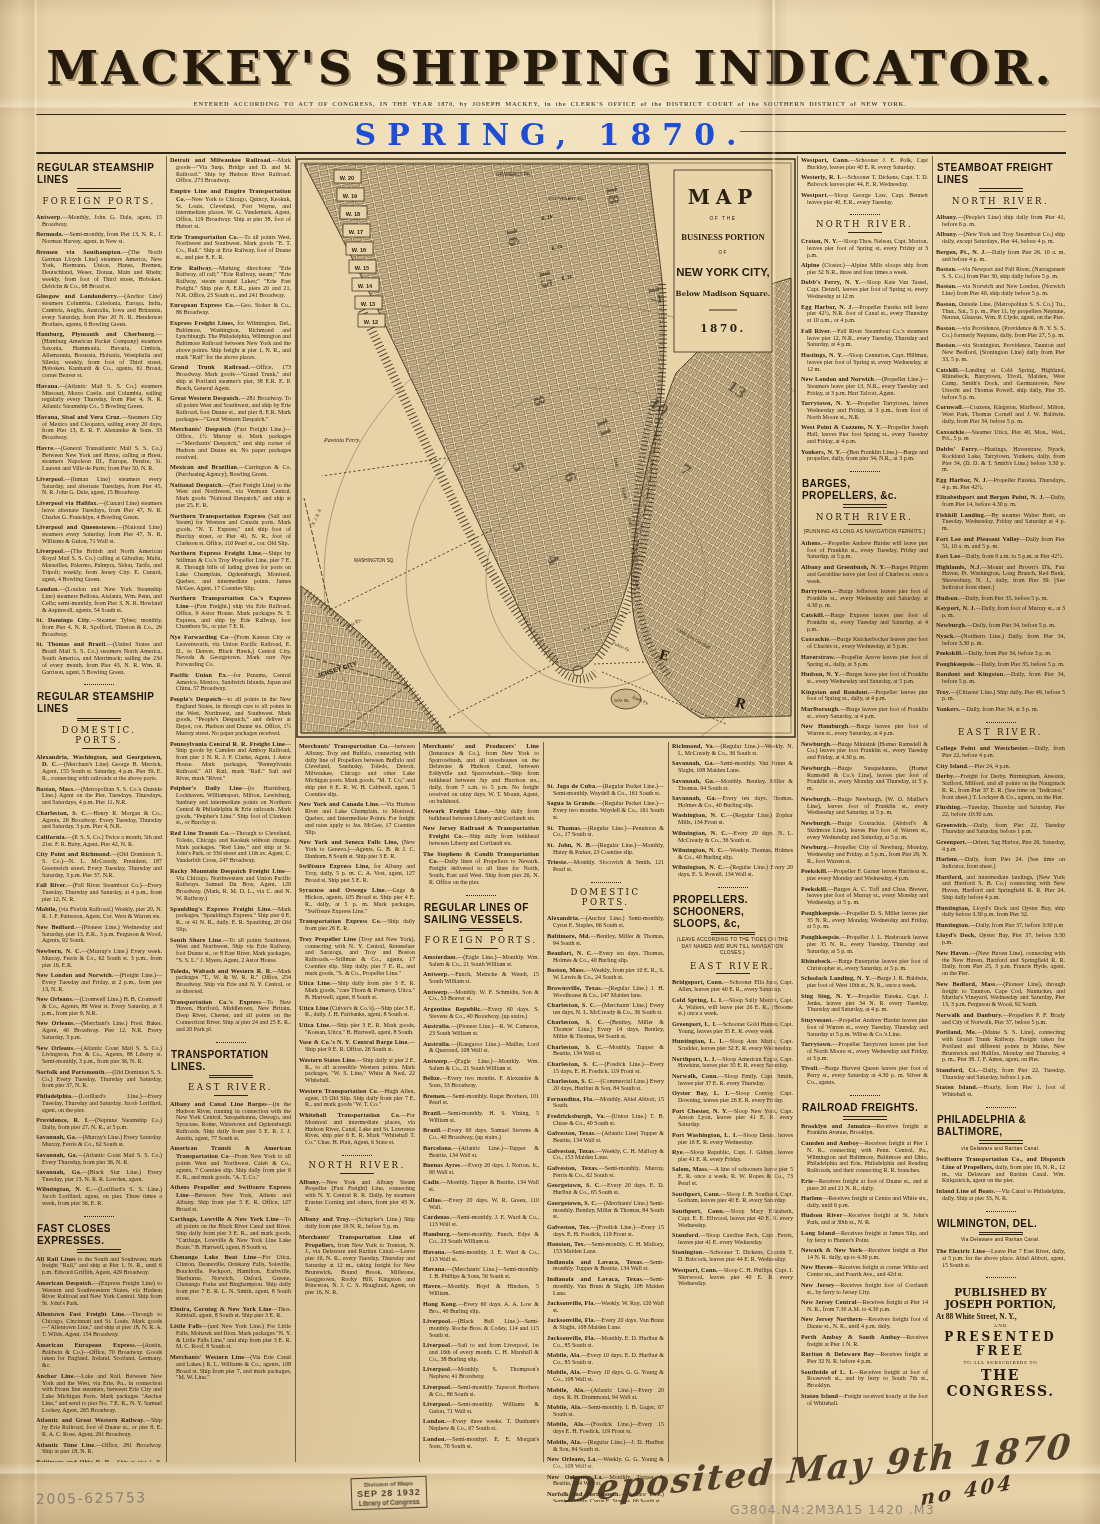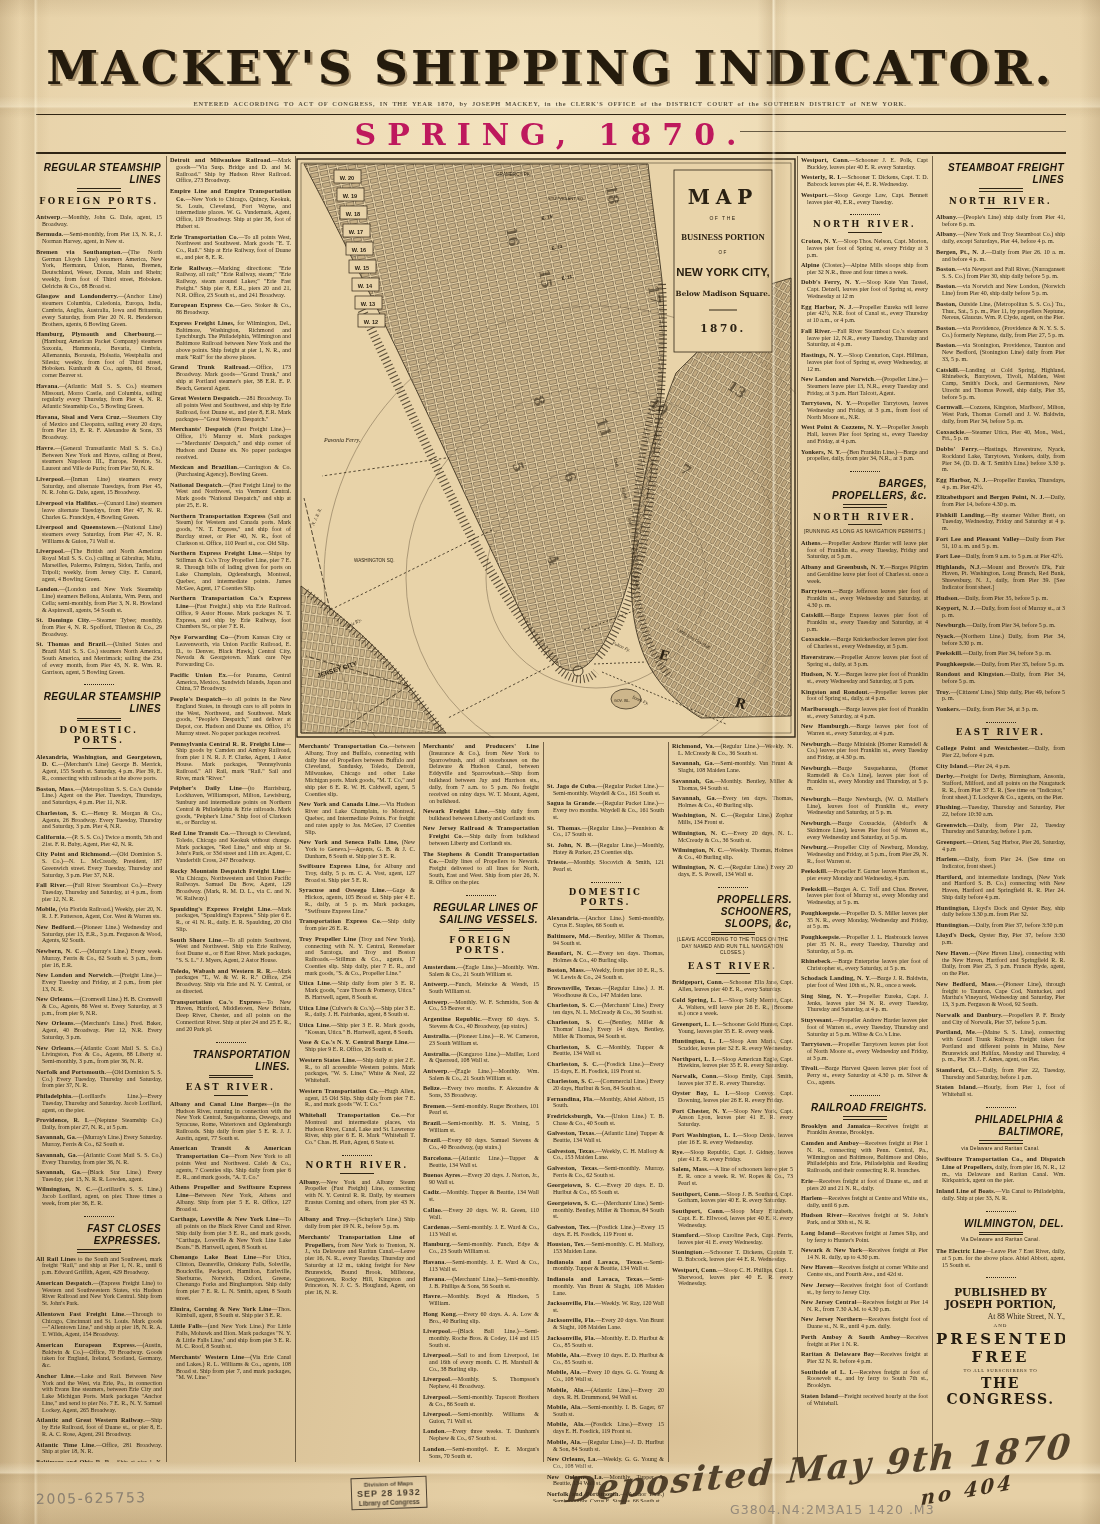--- a/index.html
+++ b/index.html
@@ -24,39 +24,39 @@
     background:linear-gradient(180deg, rgba(255,248,225,0), rgba(255,250,230,.5) 48%, rgba(120,88,45,.12) 58%, rgba(255,248,225,0));}
   .hline{position:absolute;height:0;border-top:1.4px solid #2e2414;}
   .vl{position:absolute;width:0;border-left:1px solid #4a3b24;opacity:.75;}
 
   .title{position:absolute;left:0;top:40px;width:1100px;text-align:center;
     font-family:"DejaVu Serif",serif;font-weight:900;font-size:47px;letter-spacing:3px;
     color:#241b0d;text-shadow:2.2px 2.4px 0 rgba(100,72,36,.5);}
   .copyright{position:absolute;left:0;top:100px;width:1100px;text-align:center;
     font-family:"Liberation Serif",serif;font-weight:700;font-size:6.4px;letter-spacing:.7px;word-spacing:2px;color:#2a2010;}
   .season{position:absolute;left:36px;top:117px;width:1030px;text-align:center;
-    font-family:"DejaVu Serif",serif;font-weight:900;font-size:30px;letter-spacing:11px;color:#be185d;}
+    font-family:"DejaVu Serif",serif;font-weight:900;font-size:30px;letter-spacing:11px;color:#1d4ed8;}
 
   .col{position:absolute;overflow:hidden;}
   .b-h2,.b-h1{font-family:"Liberation Sans",sans-serif;font-weight:700;font-size:10px;line-height:1.18;
-    letter-spacing:.4px;text-align:right;margin:6px 1px 2px;color:#1e160a;font-style:italic;}
+    letter-spacing:.4px;text-align:left;margin:6px 1px 2px;color:#1e160a;}
   .b-h2::after,.b-h1::after{content:"";display:block;width:44px;margin:2.5px auto 0;border-top:1px solid #2e2414;border-bottom:1px solid #2e2414;height:1.5px;}
-  .b-sub{font-family:"DejaVu Serif",serif;font-weight:700;font-size:8.6px;letter-spacing:2.4px;
+  .b-sub{font-family:"DejaVu Serif",serif;font-weight:400;font-size:8.6px;letter-spacing:2.4px;
     text-align:center;margin:4px 0;color:#241b0d;}
   .b-sub::after{content:"";display:block;width:34px;margin:2.5px auto 0;border-top:.8px solid #2e2414;}
   .b-note{font-family:"Liberation Sans",sans-serif;font-size:4.8px;line-height:1.35;letter-spacing:.3px;
     text-align:center;margin:2px 2px 3px;color:#2a2010;}
   .b-orn{height:6px;margin:3px auto;width:30px;border-bottom:1.6px dotted #2e2414;}
   .b-e{font-size:6px;line-height:1.14;text-align:justify;margin:0 0 2.7px;
     padding-left:6px;text-indent:-6px;color:#271e0f;}
   .b-e b{font-size:6.2px;letter-spacing:.15px;}
   .b-p1{font-family:"DejaVu Serif",serif;font-weight:700;font-size:10.5px;text-align:center;margin:8px 0 2px;}
-  .b-p2{font-family:"Liberation Serif",serif;font-weight:400;font-size:7.5px;text-align:right;margin:0 0 2px;}
+  .b-p2{font-family:"Liberation Serif",serif;font-weight:700;font-size:7.5px;text-align:left;margin:0 0 2px;}
   .b-p3{font-size:5px;text-align:center;margin:0 0 2px;letter-spacing:1px;}
-  .b-p4{font-family:"DejaVu Serif",serif;font-weight:700;font-size:15px;letter-spacing:3px;text-align:center;margin:0 0 2px;}
+  .b-p4{font-family:"DejaVu Serif",serif;font-weight:700;font-size:12px;letter-spacing:3px;text-align:center;margin:0 0 2px;}
   .b-p5{font-size:4.8px;text-align:center;letter-spacing:.8px;margin:0 0 2px;}
   .b-p6{font-family:"DejaVu Serif",serif;font-weight:900;font-size:14px;letter-spacing:1.5px;text-align:center;margin:0 0 4px;}
 
   .stampbox{position:absolute;left:351px;top:1477px;border:1.6px solid #4b4030;color:#4b4030;
     padding:2px 5px;text-align:center;transform:rotate(-2deg);background:rgba(255,255,255,.04);}
   .stampbox .s1{font:600 6.2px "Liberation Sans",sans-serif;}
   .stampbox .s2{font:700 9px "Liberation Sans",sans-serif;letter-spacing:1px;margin:1px 0;}
   .stampbox .s3{font:700 6.4px "Liberation Sans",sans-serif;}
   .accession{position:absolute;left:36px;top:1490px;font:400 14px "DejaVu Sans",sans-serif;
     color:#8b8071;letter-spacing:1.5px;transform:rotate(-1deg);}

